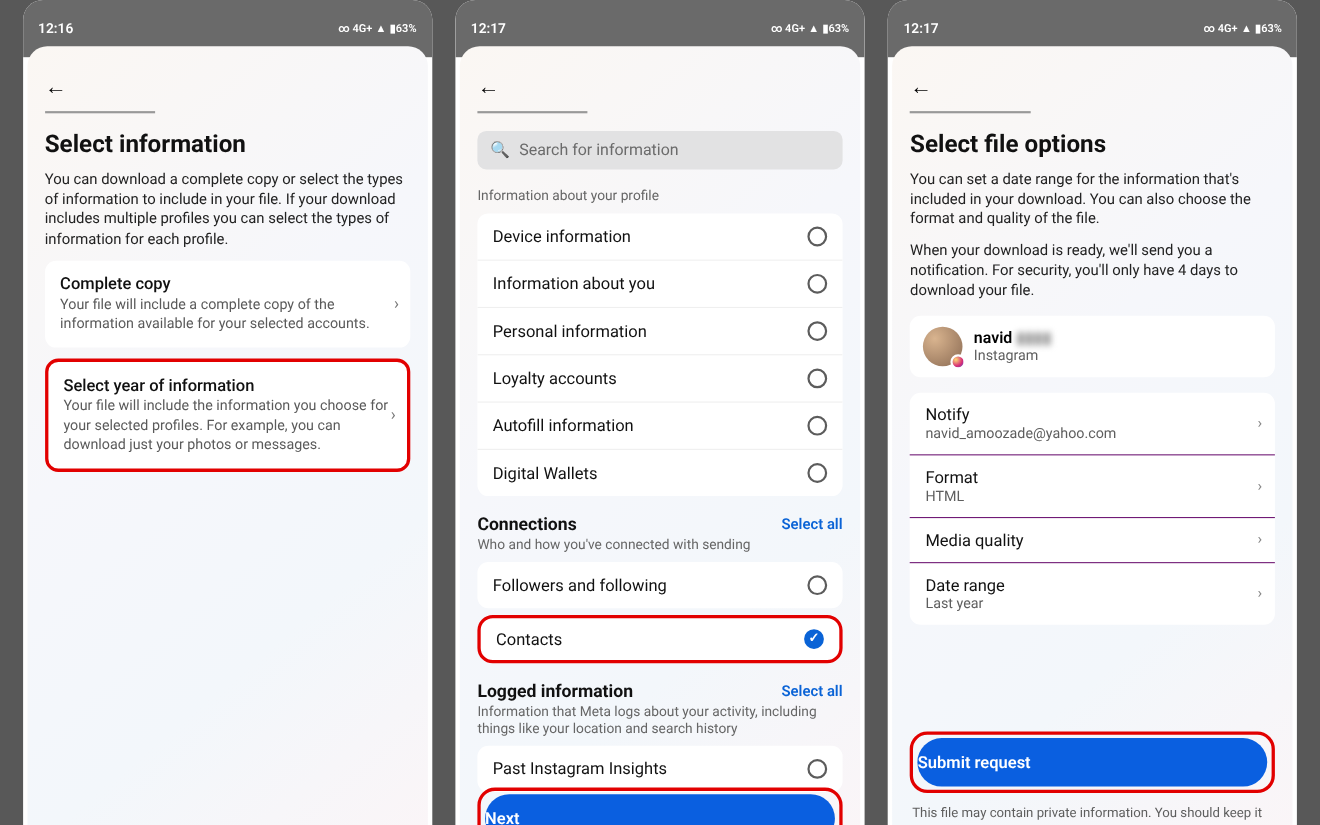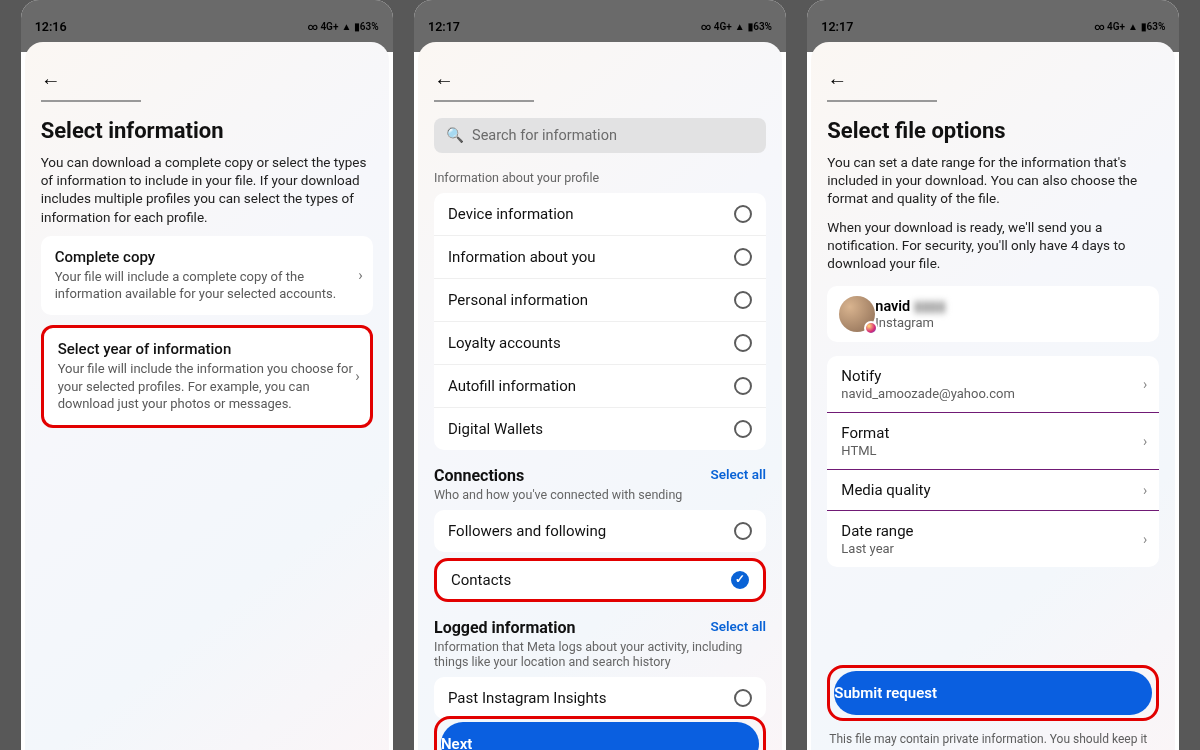--- a/index.html
+++ b/index.html
@@ -24,21 +24,21 @@
   }
   .statusbar {
     height: 52px;
     background: #6a6a6a;
     display: flex;
     align-items: center;
     justify-content: space-between;
     padding: 0 14px;
     font-size: 12.5px;
     font-weight: 600;
-    color: #000000;
+    color: #ffffff;
   }
   .statusbar .right { display: flex; align-items: center; gap: 3px; font-size: 10px; }
   .sheet {
     position: absolute;
     top: 42px;
     left: 4px; right: 4px; bottom: 0;
     background: linear-gradient(140deg, #fbf7f3 0%, #f6f7fb 40%, #f3f7fb 70%, #fbf5f7 100%);
     border-top-left-radius: 18px;
     border-top-right-radius: 18px;
     padding: 18px 16px 0 16px;
@@ -82,38 +82,38 @@
   .radio {
     width: 18px; height: 18px; border: 2px solid #5c5c5c; border-radius: 50%;
     display: inline-block;
   }
   .radio.checked {
     background: #0a63d6; border-color: #0a63d6; position: relative;
   }
   .radio.checked::after {
     content: "✓"; color: #fff; font-size: 12px; position: absolute; top: -1px; left: 2px; font-weight: 700;
   }
-  .section-head { display: flex; justify-content: space-between; align-items: flex-start; margin-top: 16px; }
+  .section-head { display: flex; justify-content: space-between; align-items: center; margin-top: 16px; }
   .section-head .st { font-size: 16px; font-weight: 700; color: #111; }
   .section-head .sa { font-size: 13.5px; font-weight: 600; color: #0a63d6; }
   .section-sub { font-size: 12.5px; color: #666; margin: 2px 0 8px 0; }
   .row-hl {
     border: 3px solid #e20000; border-radius: 14px;
     display: flex; align-items: center; justify-content: space-between;
     padding: 10px 14px; font-size: 15px; color: #111; background: #fff; margin-top: 6px;
   }
   .primary-btn {
     background: #0a5fe0; color: #fff; font-weight: 600; font-size: 15px;
     border-radius: 24px; padding: 13px 0; margin-top: 10px;
   }
   .btn-wrap-red {
     border: 3px solid #e20000; border-radius: 16px; padding: 3px 4px; margin-top: 8px;
   }
   .account-card {
-    background: #fff; border-radius: 10px; padding: 10px 12px; display: flex; align-items: center; margin-top: 14px;
+    background: #fff; border-radius: 10px; padding: 10px 12px; display: flex; align-items: center; gap: 10px; margin-top: 14px;
   }
   .avatar {
     width: 36px; height: 36px; border-radius: 50%;
     background: radial-gradient(circle at 30% 30%, #d9b48f, #8a6a52);
     position: relative;
   }
   .ig-badge {
     position: absolute; right: -3px; bottom: -3px; width: 14px; height: 14px; border-radius: 50%;
     background: radial-gradient(circle at 30% 30%, #feda75, #d62976 60%, #4f5bd5);
     border: 2px solid #fff;

